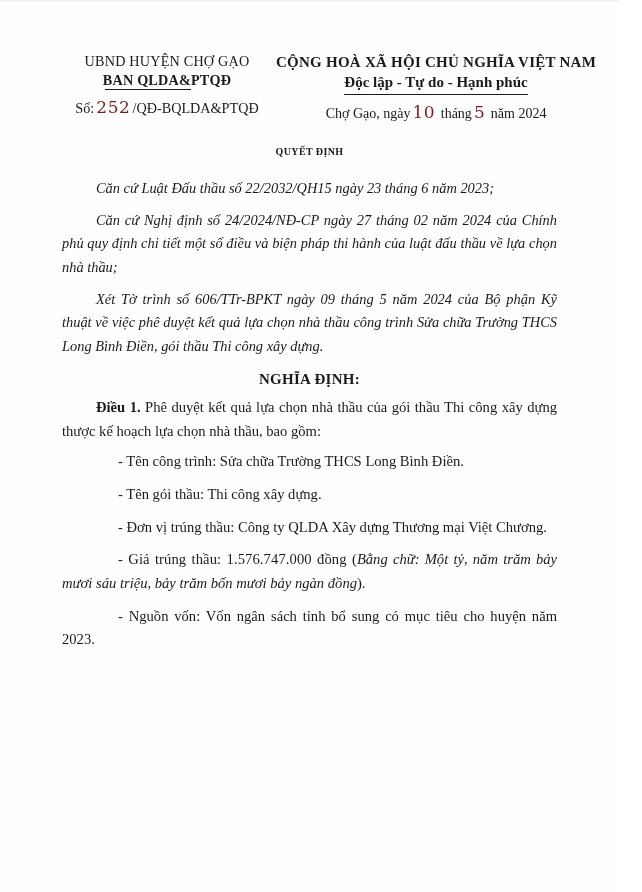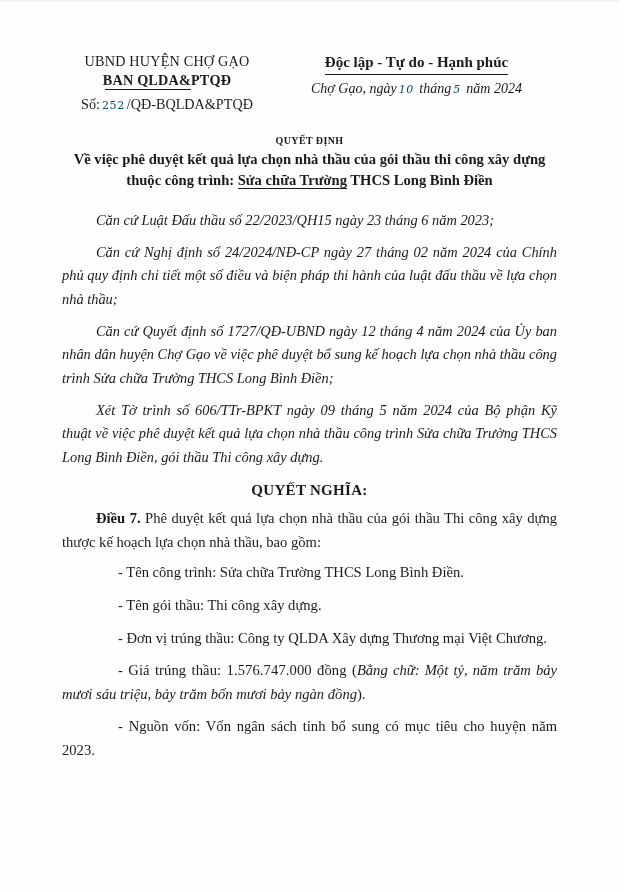--- a/index.html
+++ b/index.html
@@ -73,22 +73,22 @@
     bottom: 1px;
     border-bottom: 1px solid #1a1a1a;
   }
   .so-line {
     font-size: 14.2px;
     line-height: 1.9;
     white-space: nowrap;
   }
   .handwritten {
     font-family: "DejaVu Serif", serif;
-    color: #0c4a6e;
-    font-size: 11px;
+    color: #7f1d1d;
+    font-size: 17px;
     letter-spacing: 0.6px;
     padding: 0 2px;
     text-align: center;
   }
   .nation-line1 {
     font-size: 15px;
     font-weight: bold;
     letter-spacing: 0.25px;
     line-height: 1.35;
     white-space: nowrap;
@@ -97,21 +97,20 @@
     font-size: 15px;
     font-weight: bold;
     line-height: 1.4;
     display: inline-block;
     border-bottom: 1.2px solid #1a1a1a;
     padding-bottom: 1px;
     white-space: nowrap;
   }
   .place-date {
     font-size: 14px;
-    font-style: italic;
     line-height: 2.0;
     white-space: nowrap;
   }
 
   
   .title-block {
     margin-top: 16px;
     text-align: center;
   }
   .decision-word {
@@ -188,43 +187,42 @@
 
     <div class="doc-header">
 
       <div class="header-left">
         <div class="org-line1">UBND HUYỆN CHỢ GẠO</div>
         <div><span class="org-line2">BAN QLDA&amp;PTQĐ</span></div>
         <div class="so-line"><span>Số:</span><span class="handwritten">252</span><span>/QĐ-BQLDA&amp;PTQĐ</span></div>
       </div>
 
       <div class="header-right">
+        <div class="nation-line1">CỘNG HOÀ XÃ HỘI CHỦ NGHĨA VIỆT NAM</div>
         <div><span class="nation-line2">Độc lập - Tự do - Hạnh phúc</span></div>
         <div class="place-date"><span>Chợ Gạo, ngày</span><span class="handwritten">10</span> <span>tháng</span><span class="handwritten">5</span> <span>năm</span> <span>2024</span></div>
       </div>
 
     </div>
 
     <div class="title-block">
       <div class="decision-word">QUYẾT ĐỊNH</div>
-      <div class="subject"><span>Về việc phê duyệt kết quả lựa chọn nhà thầu của gói thầu thi công xây dựng thuộc công trình: </span><span class="underlined">Sửa chữa Trường</span><span> THCS Long Bình Điền</span></div>
       <div class="authority">
       </div>
     </div>
 
     <div class="basis-block">
-      <p class="basis">Căn cứ Luật Đấu thầu số 22/2023/QH15 ngày 23 tháng 6 năm 2023;</p>
+      <p class="basis">Căn cứ Luật Đấu thầu số 22/2032/QH15 ngày 23 tháng 6 năm 2023;</p>
       <p class="basis">Căn cứ Nghị định số 24/2024/NĐ-CP ngày 27 tháng 02 năm 2024 của Chính phủ quy định chi tiết một số điều và biện pháp thi hành của luật đấu thầu về lựa chọn nhà thầu;</p>
-      <p class="basis">Căn cứ Quyết định số 1727/QĐ-UBND ngày 12 tháng  4 năm 2024 của Ủy ban nhân dân huyện Chợ Gạo về việc phê duyệt bổ sung kế hoạch lựa chọn nhà thầu công trình Sửa chữa Trường THCS Long Bình Điền;</p>
       <p class="basis">Xét Tờ trình số 606/TTr-BPKT ngày 09 tháng 5 năm 2024 của Bộ phận Kỹ thuật về việc phê duyệt kết quả lựa chọn nhà thầu công trình Sửa chữa Trường THCS Long Bình Điền, gói thầu Thi công xây dựng.</p>
     </div>
 
-    <div class="decide-head">QUYẾT NGHĨA:</div>
-
-    <p class="article"><b>Điều 7.</b><span> Phê duyệt kết quả lựa chọn nhà thầu của gói thầu Thi công xây dựng thược kế hoạch lựa chọn nhà thầu, bao gồm:</span></p>
+    <div class="decide-head">NGHĨA ĐỊNH:</div>
+
+    <p class="article"><b>Điều 1.</b><span> Phê duyệt kết quả lựa chọn nhà thầu của gói thầu Thi công xây dựng thược kế hoạch lựa chọn nhà thầu, bao gồm:</span></p>
 
     <p class="bullet">- Tên công trình: Sửa chữa Trường THCS Long Bình Điền.</p>
     <p class="bullet">- Tên gói thầu: Thi công xây dựng.</p>
     <p class="bullet">- Đơn vị trúng thầu: Công ty QLDA Xây dựng Thương mại Việt Chương.</p>
 
     <p class="bullet"><span class="amount">- Giá trúng thầu:  1.576.747.000  đồng (</span><i>Bằng chữ: Một tỷ, năm trăm bảy mươi sáu triệu, bảy trăm bốn mươi bảy ngàn đồng</i><span>).</span></p>
 
     <p class="bullet">- Nguồn vốn: Vốn ngân sách tỉnh bổ sung có mục tiêu cho huyện năm 2023.</p>
 
   </div>

